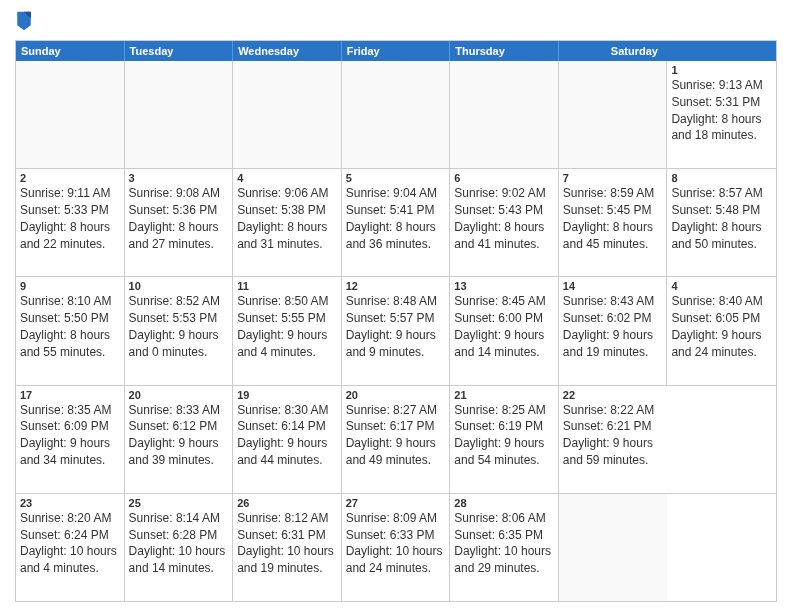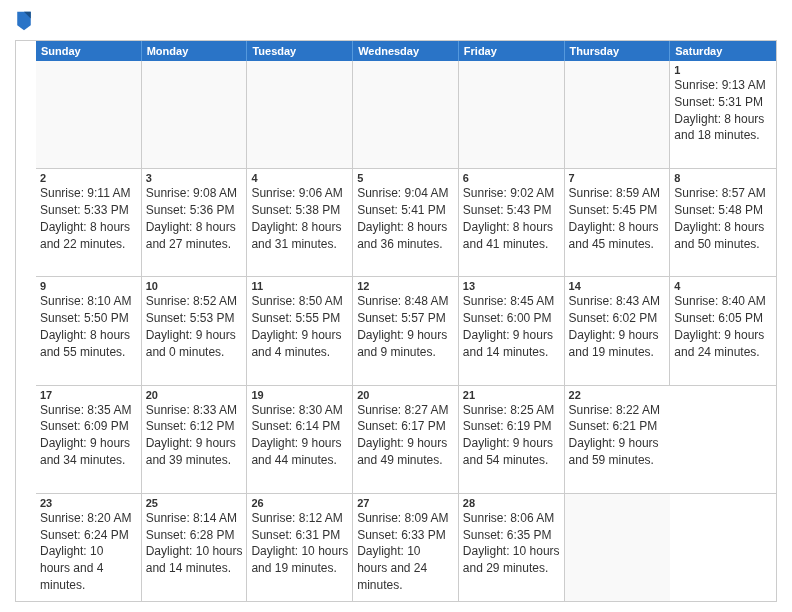--- a/index.html
+++ b/index.html
@@ -51,35 +51,34 @@
     }
     .location {
       font-size: 14px;
       color: #555;
     }
     .calendar {
       flex: 1;
       display: flex;
       flex-direction: column;
       border: 1px solid #ccc;
-      padding-left: 20px;
     }
     .cal-header {
       display: grid;
       grid-template-columns: repeat(7, 1fr);
       background: #2a74c7;
     }
     .cal-header-cell {
       color: #fff;
       font-size: 11px;
       font-weight: bold;
       padding: 4px 5px;
       border-right: 1px solid #5599dd;
     }
-    .cal-header-cell:last-child { border-right: none; }
+    .cal-header-cell:last-child { border-right: none; margin-left: 47px; }
     .cal-body {
       flex: 1;
       display: flex;
       flex-direction: column;
     }
     .cal-row {
       display: grid;
       grid-template-columns: repeat(7, 1fr);
       flex: 1;
       border-top: 1px solid #ccc;
@@ -125,21 +124,20 @@
     </div>
     <div class="title-block">
       <div class="month-title"></div>
       <div class="location"></div>
     </div>
   </div>
 
   <div class="calendar">
     <div class="cal-header">
     <div class="cal-header-cell">Sunday</div>
-        <div class="cal-header-cell">Monday</div>
         <div class="cal-header-cell">Tuesday</div>
         <div class="cal-header-cell">Wednesday</div>
         <div class="cal-header-cell">Friday</div>
         <div class="cal-header-cell">Thursday</div>
         <div class="cal-header-cell">Saturday</div>
       </div>
     <div class="cal-body">
     <div class="cal-row">
           <div class="cal-cell empty"></div>
           <div class="cal-cell empty"></div>

